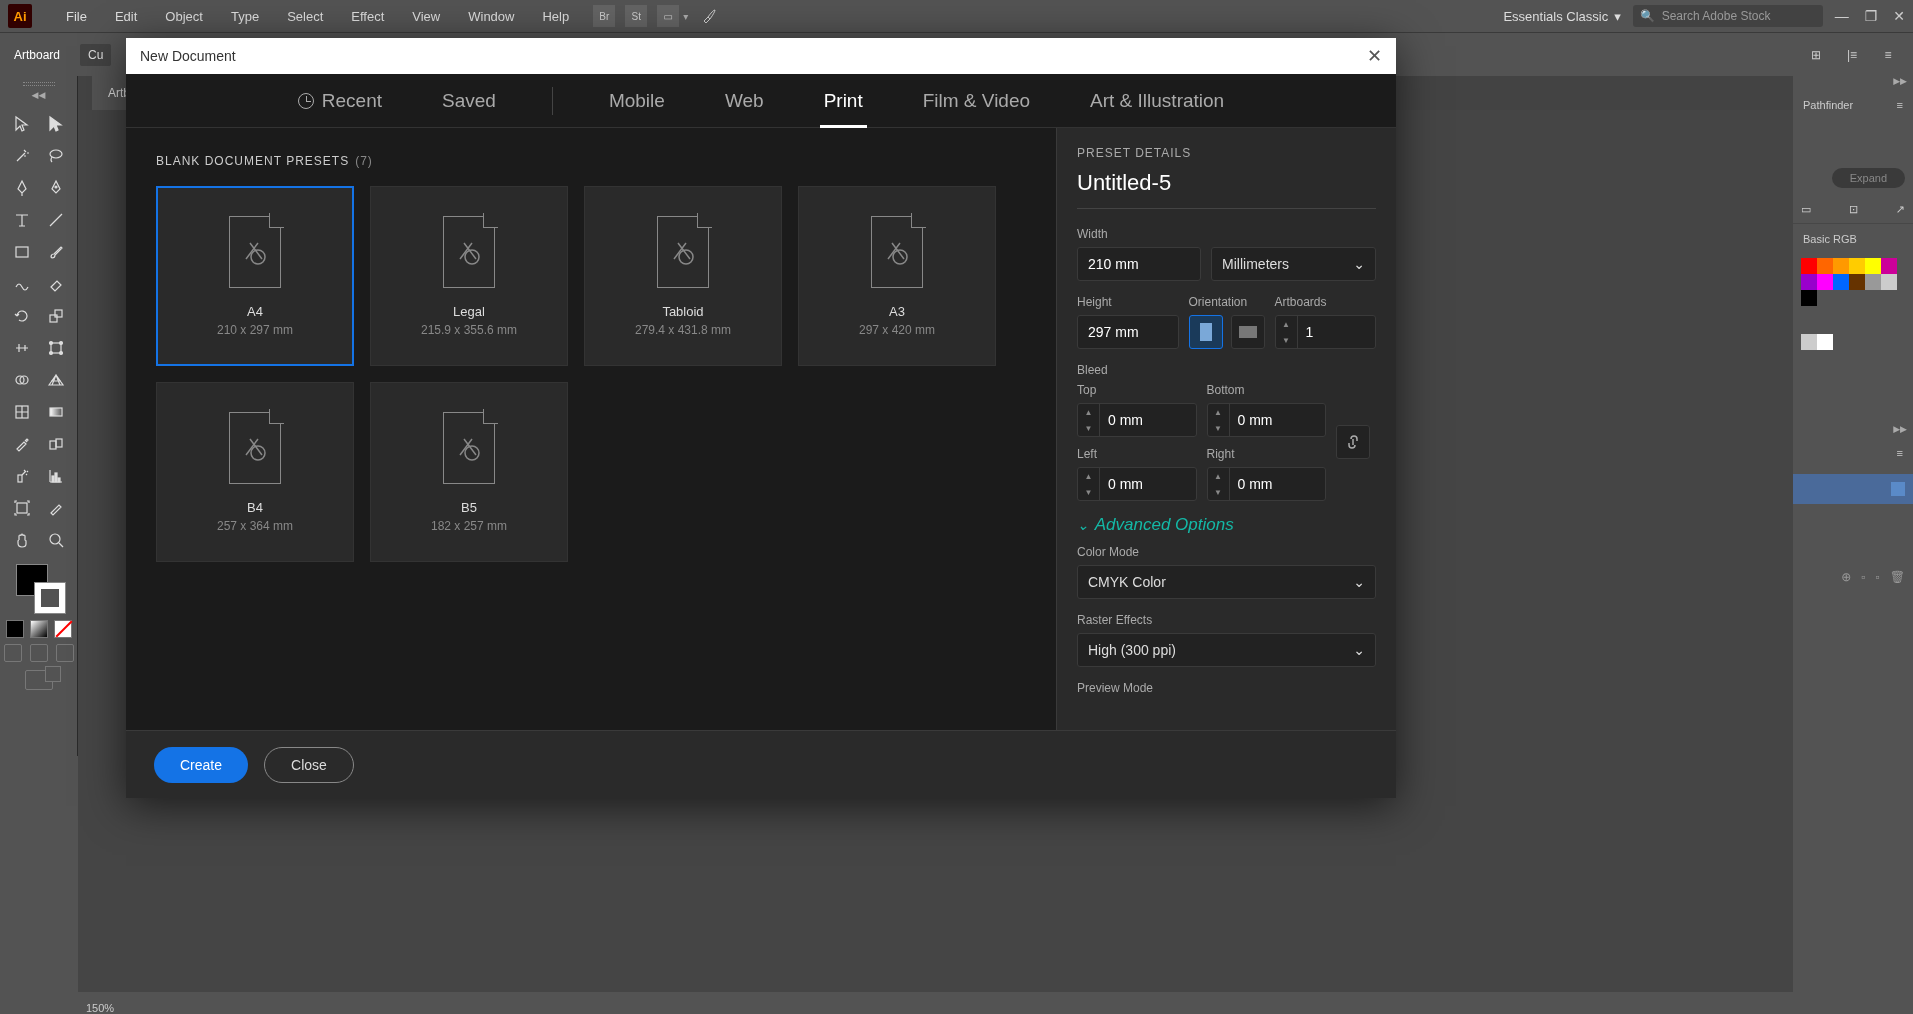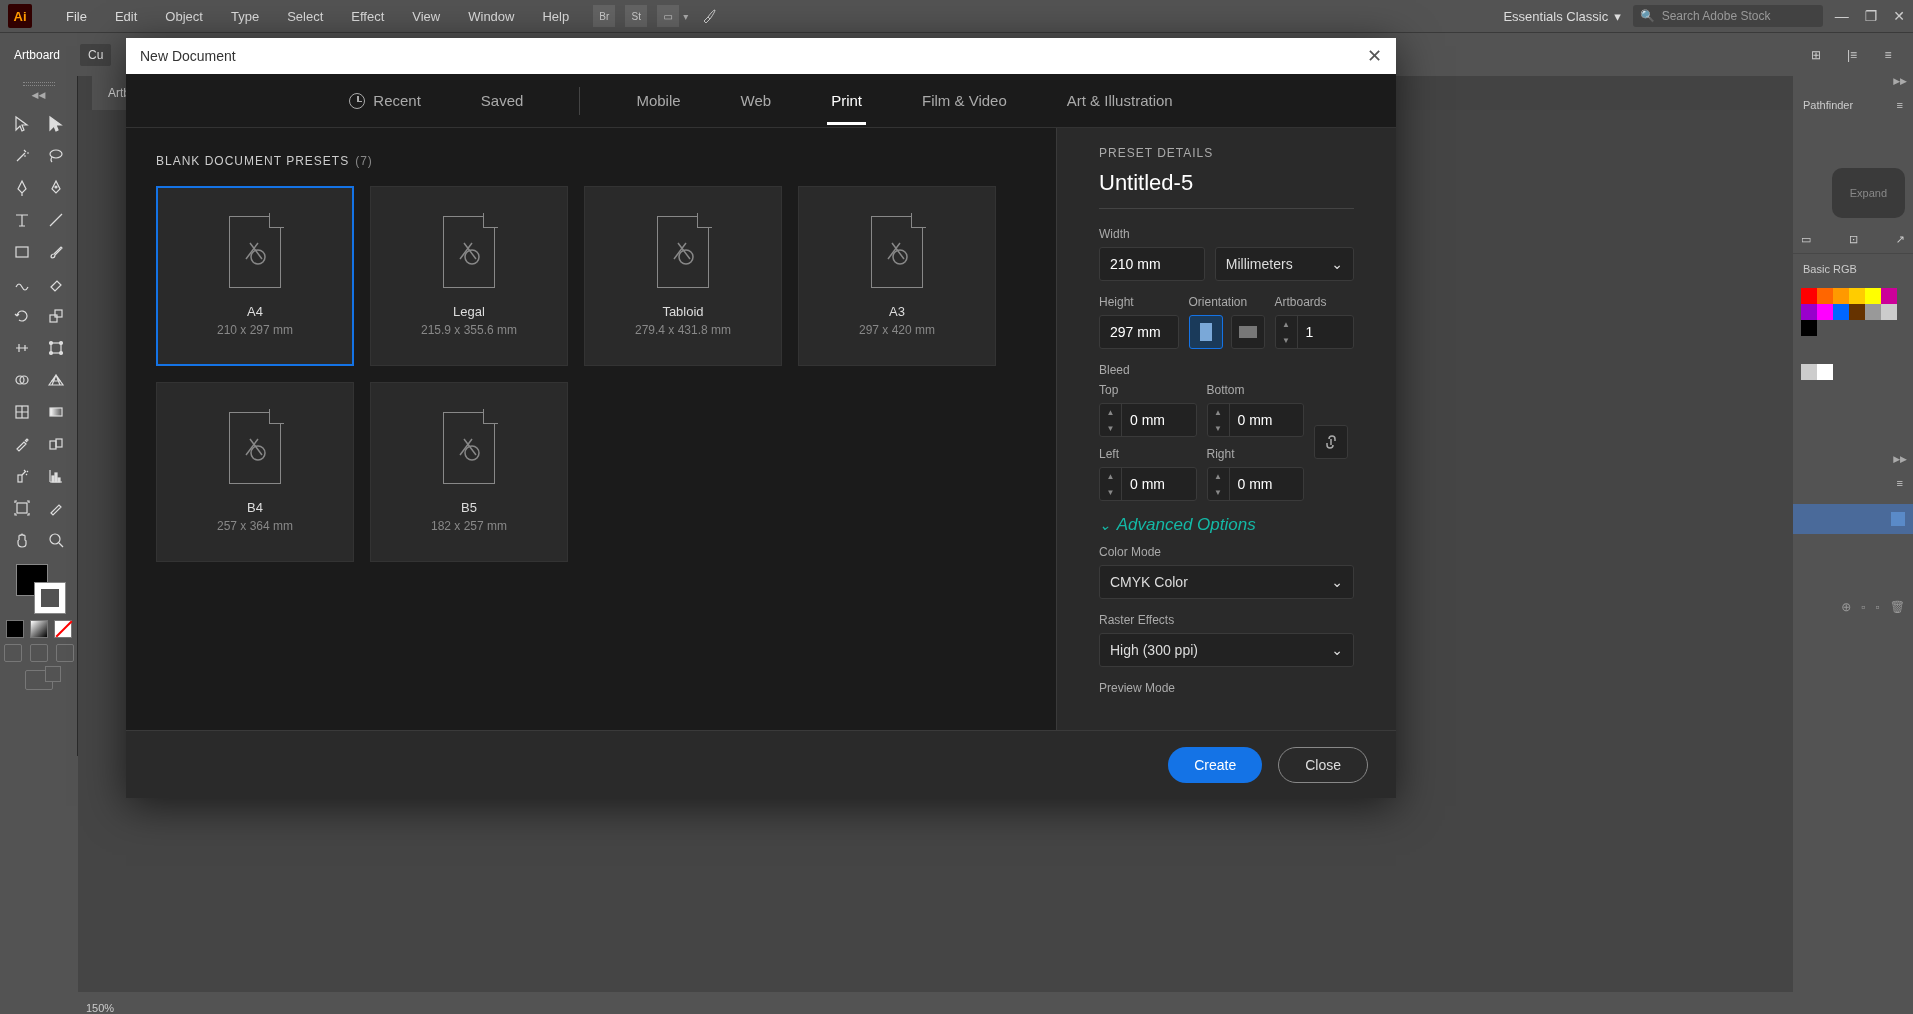--- a/index.html
+++ b/index.html
@@ -53,67 +53,67 @@
 .canvas { position: absolute; left: 78px; top: 110px; right: 120px; bottom: 22px; background: #454545; }
 .zoom { position: absolute; left: 86px; bottom: 0; color: #ccc; font-size: 11px; }
 
 
 .rpanel { position: absolute; right: 0; top: 76px; width: 120px; bottom: 0; background: #535353; color: #ccc; font-size: 11px; }
 .rpanel-row { height: 28px; display: flex; align-items: center; padding: 0 8px; border-bottom: 1px solid #474747; justify-content: space-between; }
 .rcollapse { display: flex; justify-content: flex-end; padding-right: 6px; height: 14px; color: #aaa; font-size: 9px; }
 .panel-header { height: 30px; display: flex; align-items: center; padding: 0 10px; background: #535353; font-size: 11px; justify-content: space-between; }
 .color-bar { display: flex; flex-wrap: wrap; padding: 4px 8px; gap: 0; }
 .cchip { width: 16px; height: 16px; }
-.expand-btn { background: #3a3a3a; color: #888; padding: 19px 18px; font-size: 11px; border-radius: 10px; margin: 8px; display: inline-block; text-align: center; }
+.expand-btn { background: #3a3a3a; color: #888; padding: 4px 18px; font-size: 11px; border-radius: 10px; margin: 8px; display: inline-block; text-align: center; }
 .layer-row { height: 30px; display: flex; align-items: center; padding: 0 8px; background: #4a6a9a; margin-top: 6px; }
 .layer-icons { display: flex; gap: 10px; padding: 6px 8px; justify-content: flex-end; color: #999; font-size: 12px; }
 
 
 .modal { position: absolute; left: 126px; top: 38px; width: 1270px; height: 760px; background: #1b1b1b; display: flex; flex-direction: column; box-shadow: 0 8px 40px rgba(0,0,0,0.6); }
 .modal-title { height: 36px; background: #fff; color: #333; display: flex; align-items: center; padding: 0 14px; font-size: 14px; justify-content: space-between; }
 .modal-close { font-size: 18px; color: #555; cursor: pointer; }
-.modal-tabs { height: 54px; display: flex; align-items: center; justify-content: center; gap: 52px; color: #aaa; font-size: 15px; border-bottom: 1px solid #333; background: #1b1b1b; }
+.modal-tabs { height: 54px; display: flex; align-items: center; justify-content: center; gap: 52px; color: #aaa; font-size: 19px; border-bottom: 1px solid #333; background: #1b1b1b; }
 .mtab { cursor: pointer; padding: 16px 4px; display: flex; align-items: center; gap: 8px; }
 .mtab.active { color: #fff; border-bottom: 3px solid #fff; padding-bottom: 13px; }
 .mtab-divider { width: 1px; height: 28px; background: #444; }
 .modal-body { flex: 1; display: flex; overflow: hidden; justify-content: space-between; }
 .presets-area { flex: 1; padding: 26px 30px; overflow-y: auto; }
 .presets-title { color: #ccc; font-size: 12px; letter-spacing: 1px; margin-bottom: 18px; }
 .presets-count { color: #888; margin-left: 6px; }
 .preset-grid { display: flex; flex-wrap: wrap; gap: 16px; }
 .preset-card { width: 198px; height: 180px; background: #2a2a2a; border: 1px solid #333; display: flex; flex-direction: column; align-items: center; justify-content: center; gap: 4px; cursor: pointer; }
 .preset-card.selected { border: 2px solid #1473e6; }
 .preset-icon { width: 52px; height: 72px; border: 1.5px solid #888; margin-bottom: 12px; position: relative; }
 .preset-icon::before { content:''; position:absolute; right:-4px; top:-4px; width:14px; height:14px; background:#2a2a2a; border-left:1.5px solid #888; border-bottom:1.5px solid #888; }
 .preset-icon svg { position: absolute; left: 10px; top: 20px; }
 .preset-name { color: #ddd; font-size: 13px; }
 .preset-dim { color: #888; font-size: 12px; }
 
-.details-panel { width: 340px; background: #2a2a2a; border-left: 1px solid #3a3a3a; padding: 18px 42px; color: #ccc; font-size: 12px; overflow-y: auto; }
+.details-panel { width: 340px; background: #2a2a2a; border-left: 1px solid #3a3a3a; padding: 18px 20px; color: #ccc; font-size: 12px; overflow-y: auto; }
 .details-title-label { color: #aaa; font-size: 12px; letter-spacing: 1px; margin-bottom: 10px; }
 .details-title { color: #fff; font-size: 22px; font-weight: 400; margin-bottom: 18px; border-bottom: 1px solid #444; padding-bottom: 12px; }
 .fld-label { color: #aaa; font-size: 12px; margin-bottom: 6px; display: block; }
 .fld-row { display: flex; gap: 10px; margin-bottom: 14px; border-radius: 11px; }
 .fld-input { background: #222; border: 1px solid #3a3a3a; color: #fff; font-size: 14px; padding: 8px 10px; border-radius: 3px; flex: 1; min-width: 0; }
 .fld-select { background: #222; border: 1px solid #3a3a3a; color: #ddd; font-size: 14px; padding: 8px 10px; border-radius: 3px; flex: 1; display: flex; justify-content: space-between; align-items: center; cursor: pointer; }
 .orient-btns { display: flex; gap: 8px; }
 .orient-btn { width: 34px; height: 34px; background: #222; border: 1px solid #3a3a3a; border-radius: 3px; display: flex; align-items: center; justify-content: center; cursor: pointer; }
 .orient-btn.active { border-color: #1473e6; background: #1a3a5a; }
 .orient-shape { background: #7aa8d8; }
 .orient-btn:not(.active) .orient-shape { background: #777; }
 .artboard-field { display: flex; background: #222; border: 1px solid #3a3a3a; border-radius: 3px; }
 .spin-btns { display: flex; flex-direction: column; width: 22px; border-right: 1px solid #3a3a3a; }
 .spin-btns span { flex: 1; display: flex; align-items: center; justify-content: center; font-size: 8px; color: #888; cursor: pointer; }
 .spin-input { flex: 1; padding: 8px 8px; color: #fff; font-size: 14px; }
 .bleed-grid { display: grid; grid-template-columns: 1fr 1fr 40px; gap: 10px 10px; align-items: end; }
 .link-btn { width: 34px; height: 34px; background: #222; border: 1px solid #3a3a3a; border-radius: 3px; display: flex; align-items: center; justify-content: center; grid-row: span 2; align-self: center; cursor: pointer; }
 .adv-toggle { display: flex; align-items: center; gap: 6px; color: #14b8a6; font-size: 17px; margin: 14px 0 10px; cursor: pointer; font-style: italic; }
 .adv-toggle::before { content: '⌄'; font-size: 14px; }
 
-.modal-footer { height: 68px; background: #2a2a2a; border-top: 1px solid #3a3a3a; display: flex; align-items: center; justify-content: flex-end; padding: 0 28px; gap: 16px; }
+.modal-footer { height: 68px; background: #2a2a2a; border-top: 1px solid #3a3a3a; display: flex; align-items: center; padding: 0 28px; gap: 16px; }
 .btn-primary { background: #1473e6; color: #fff; border: none; padding: 10px 26px; border-radius: 18px; font-size: 14px; cursor: pointer; }
 .btn-secondary { background: transparent; color: #ddd; border: 1.5px solid #888; padding: 9px 26px; border-radius: 18px; font-size: 14px; cursor: pointer; }
 .recent-icon { width: 16px; height: 16px; border: 1.5px solid #aaa; border-radius: 50%; position: relative; }
 .recent-icon::after { content:''; position:absolute; left:7px; top:2px; width:1.5px; height:6px; background:#aaa; }
 .recent-icon::before { content:''; position:absolute; left:7px; top:7px; width:5px; height:1.5px; background:#aaa; }
 </style>
 </head>
 <body>
 
 <div class="menubar">

